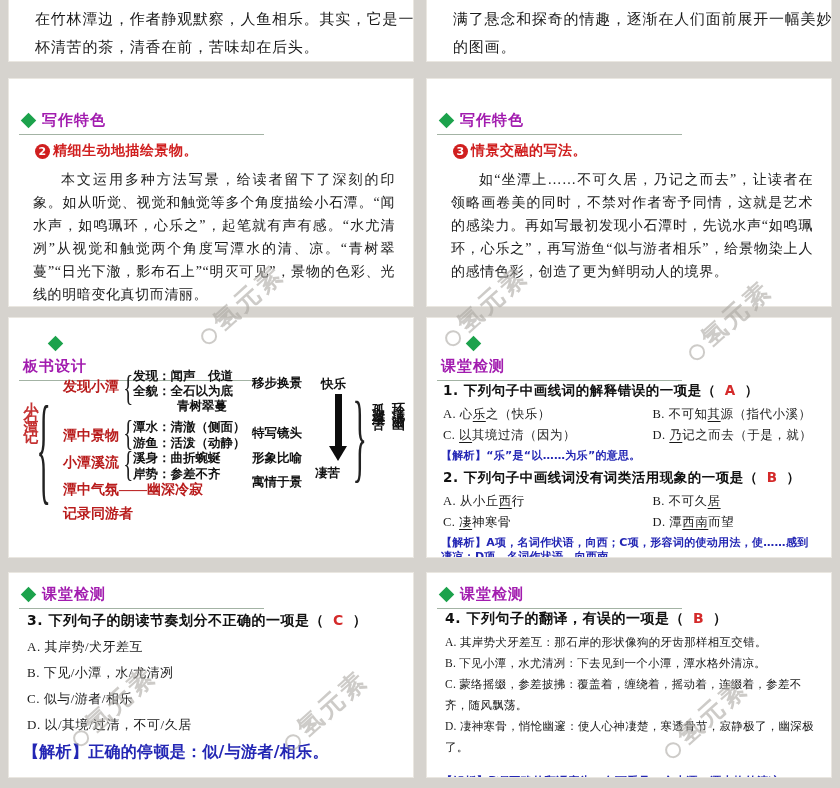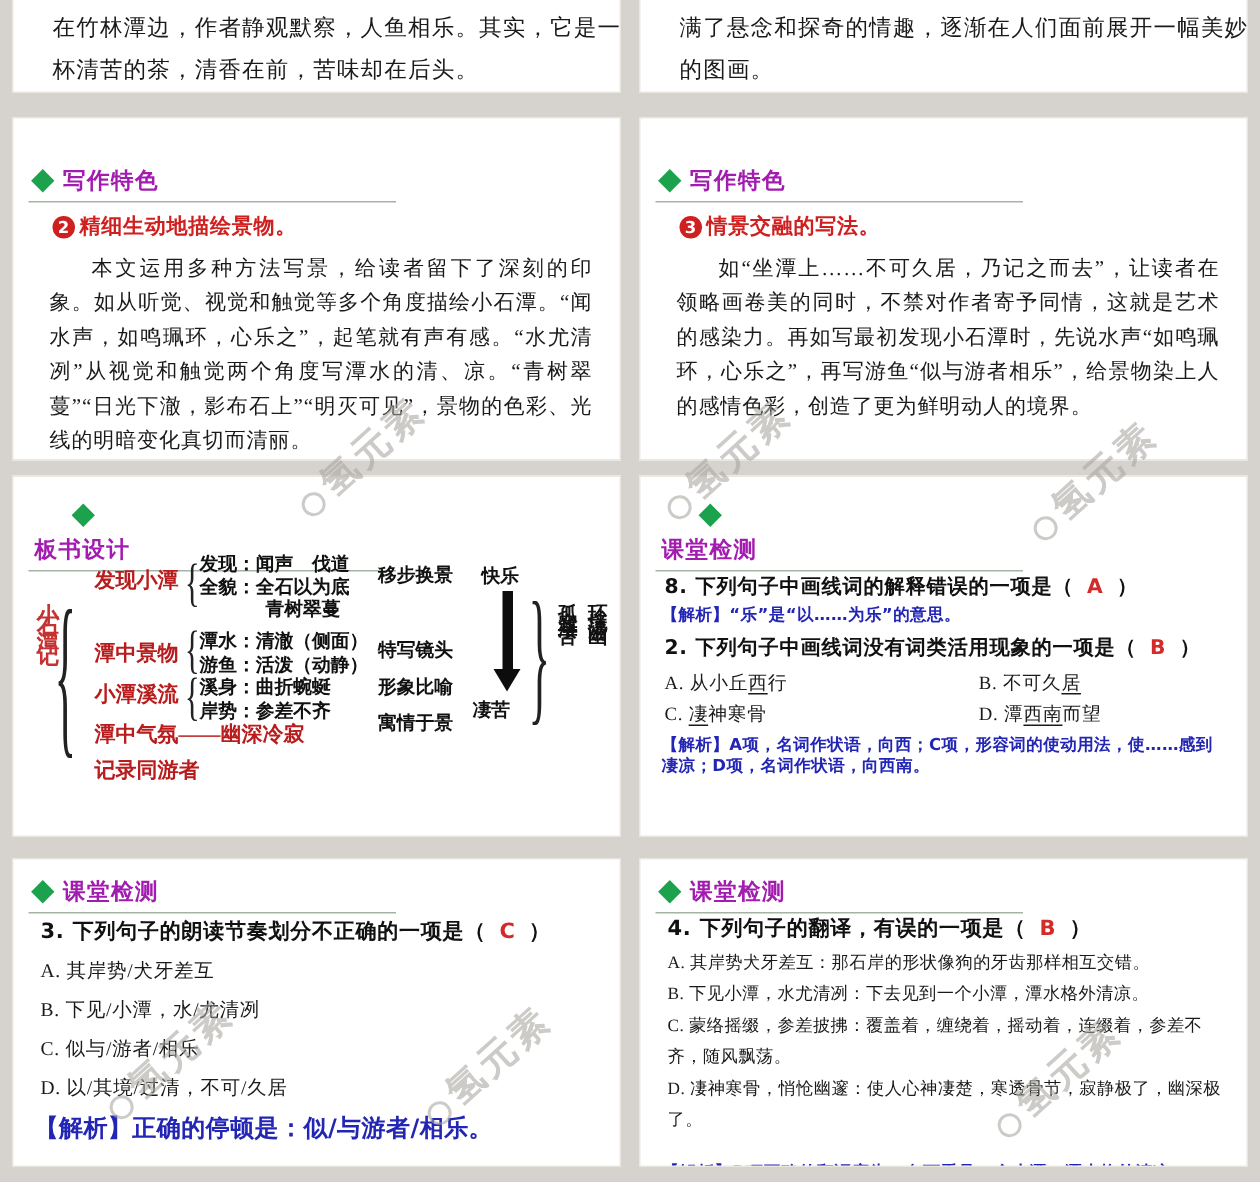--- a/index.html
+++ b/index.html
@@ -194,21 +194,27 @@
 </div>
 
 <div class="panel p-q12">
   <div class="hdr">
     <span class="diamond"></span>
     <span class="hdr-label">课堂检测</span>
     <span class="hdr-rule"></span>
   </div>
 
   <div class="stem">
-    <span>8. 下列句子中画线词的解释错误的一项是（</span><span class="ans">A</span><span>）</span>
+    <span>1. 下列句子中画线词的解释错误的一项是（</span><span class="ans">A</span><span>）</span>
+  </div>
+  <div class="opts2 kai">
+    <div class="opt"><span>A. 心</span><u>乐</u><span>之（快乐）</span></div>
+    <div class="opt"><span>B. 不可知</span><u>其</u><span>源（指代小溪）</span></div>
+    <div class="opt"><span>C. </span><u>以</u><span>其境过清（因为）</span></div>
+    <div class="opt"><span>D. </span><u>乃</u><span>记之而去（于是，就）</span></div>
   </div>
   <div class="analysis">【解析】“乐”是“以……为乐”的意思。</div>
 
   <div class="stem">
     <span>2. 下列句子中画线词没有词类活用现象的一项是（</span><span class="ans">B</span><span>）</span>
   </div>
   <div class="opts2 kai">
     <div class="opt"><span>A. 从小丘</span><u>西</u><span>行</span></div>
     <div class="opt"><span>B. 不可久</span><u>居</u><span></span></div>
     <div class="opt"><span>C. </span><u>凄</u><span>神寒骨</span></div>

